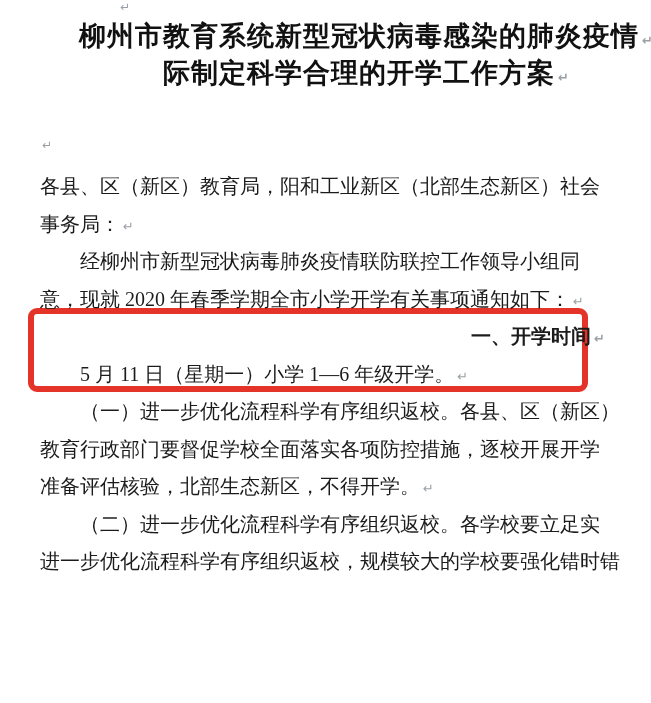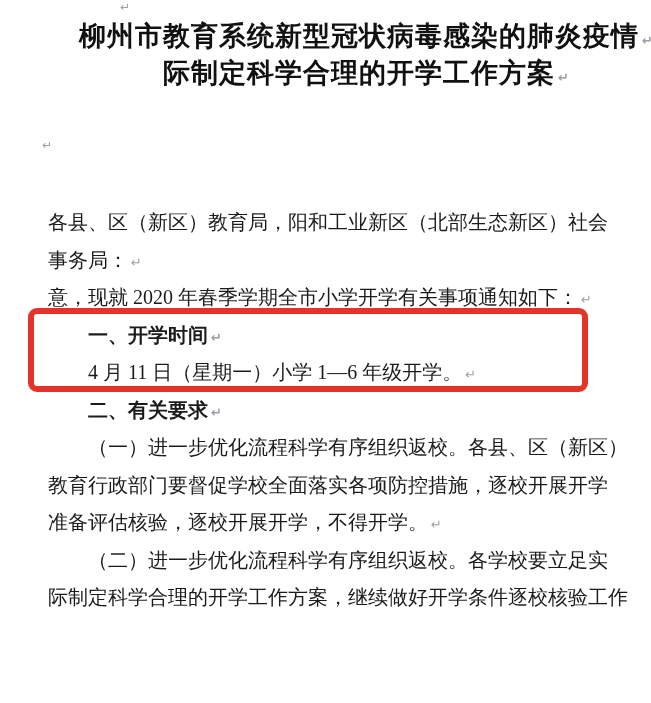--- a/index.html
+++ b/index.html
@@ -27,28 +27,27 @@
     position: absolute;
     left: 28px; top: 308px;
     width: 560px; height: 84px;
     box-sizing: border-box;
     border: 6px solid #e43328;
     border-radius: 9px;
     background: transparent;
   }
 
   .body-block {
-    position: absolute; top: 168px; left: 48px; width: 565px;
+    position: absolute; top: 168px; left: 40px; width: 565px;
     font-size: 20px;
     color: #1b1b1b;
-    margin-top: 36px;
   }
   .line { height: 37.5px; line-height: 37.5px; white-space: nowrap; }
   .line.indent { padding-left: 40px; }
-  .line.bold { font-weight: bold; }
+  .line.bold { font-weight: bold; text-align: right; }
 
   .mark {
     color: #9aa0a6;
     font-size: 13px;
     margin-left: 3px;
     font-family: "DejaVu Sans", sans-serif;
     vertical-align: baseline;
   }
   .float-mark {
     position: absolute;
@@ -76,35 +75,35 @@
     </div>
 
   <div class="highlight-box"></div>
 
   <div class="body-block">
 
       <div class="line"><span>各县、区（新区）教育局，阳和工业新区（北部生态新区）社会</span></div>
 
       <div class="line"><span>事务局：</span><span class="mark">↵</span></div>
 
+      <div class="line indent"><span>经柳州市新型冠状病毒肺炎疫情联防联控工作领导小组同</span></div>
 
       <div class="line"><span>意，现就 2020 年春季学期全市小学开学有关事项通知如下：</span><span class="mark">↵</span></div>
 
       <div class="line indent bold"><span>一、开学时间</span><span class="mark">↵</span></div>
 
-      <div class="line indent"><span>4 月 11 日（星期一）小学 1—6 年级开学。</span><span class="mark">↵</span></div>
+      <div class="line indent"><span>5 月 11 日（星期一）小学 1—6 年级开学。</span><span class="mark">↵</span></div>
 
-      <div class="line indent bold"><span>二、有关要求</span><span class="mark">↵</span></div>
 
       <div class="line indent"><span>（一）进一步优化流程科学有序组织返校。各县、区（新区）</span></div>
 
       <div class="line"><span>教育行政部门要督促学校全面落实各项防控措施，逐校开展开学</span></div>
 
-      <div class="line"><span>准备评估核验，逐校开展开学，不得开学。</span><span class="mark">↵</span></div>
+      <div class="line"><span>准备评估核验，北部生态新区，不得开学。</span><span class="mark">↵</span></div>
 
       <div class="line indent"><span>（二）进一步优化流程科学有序组织返校。各学校要立足实</span></div>
 
-      <div class="line"><span>际制定科学合理的开学工作方案，继续做好开学条件逐校核验工作</span></div>
+      <div class="line"><span>进一步优化流程科学有序组织返校，规模较大的学校要强化错时错</span></div>
 
 
     </div>
 
 </div>
 
 </body></html>

